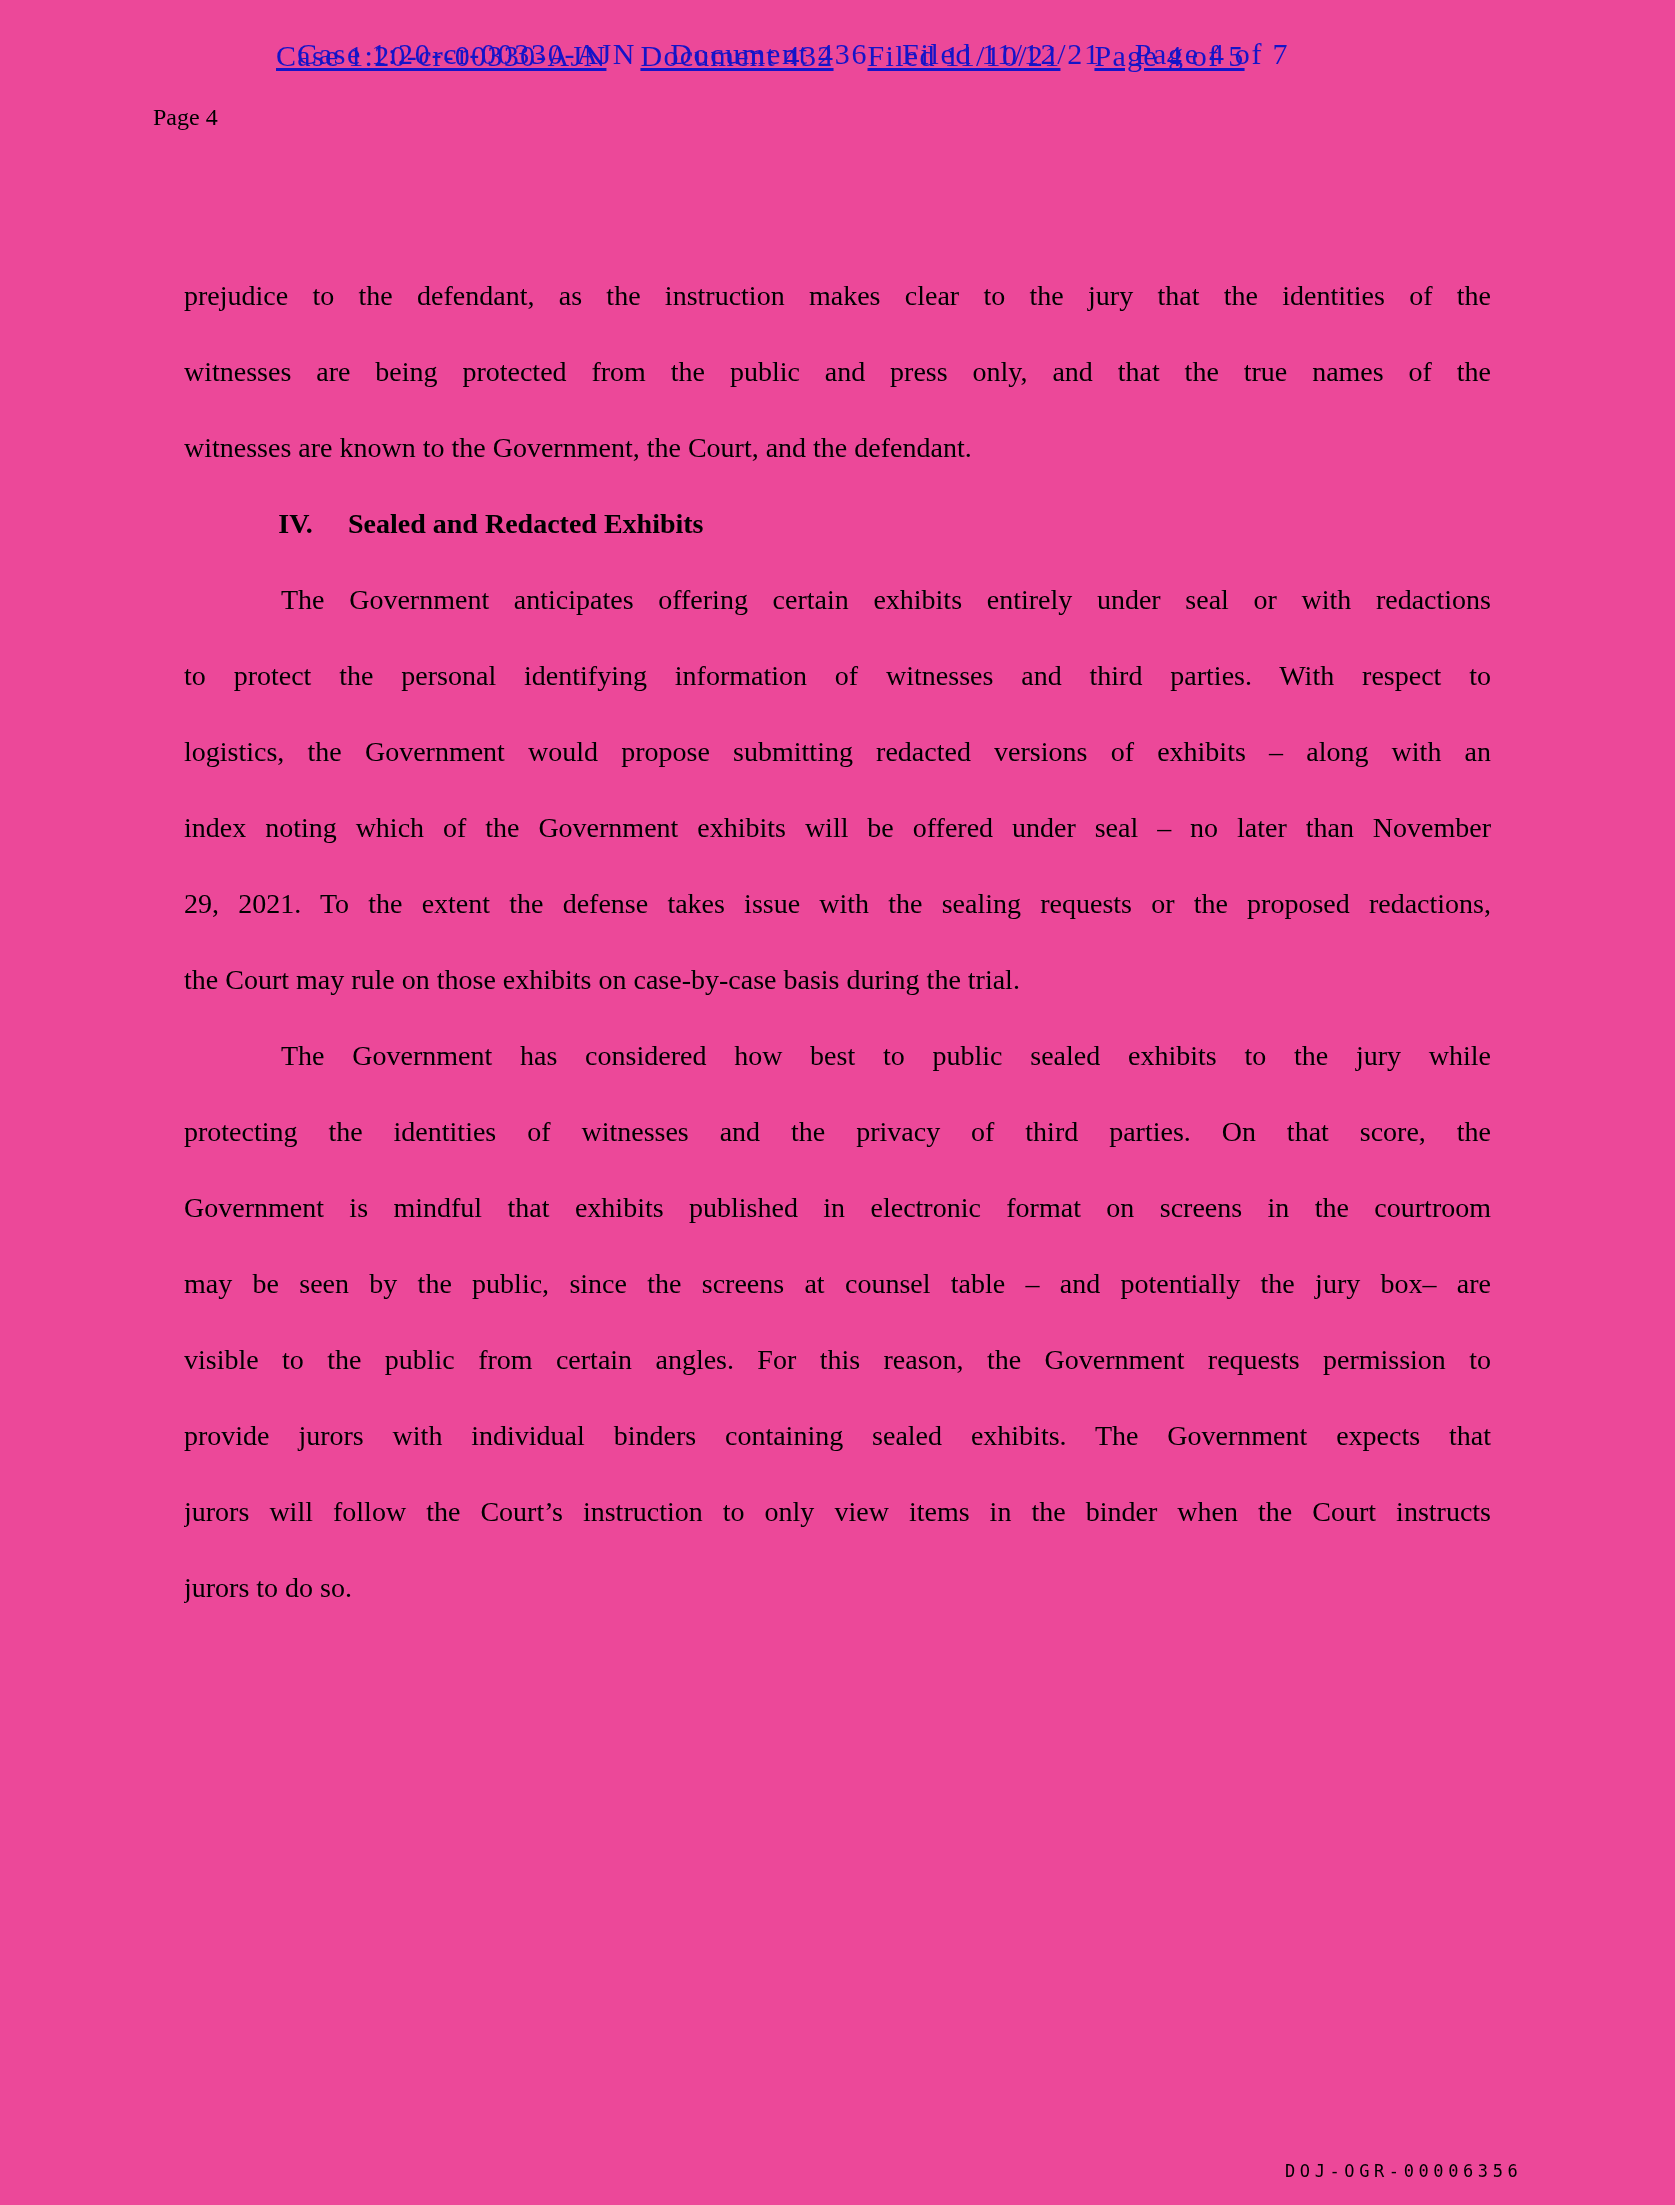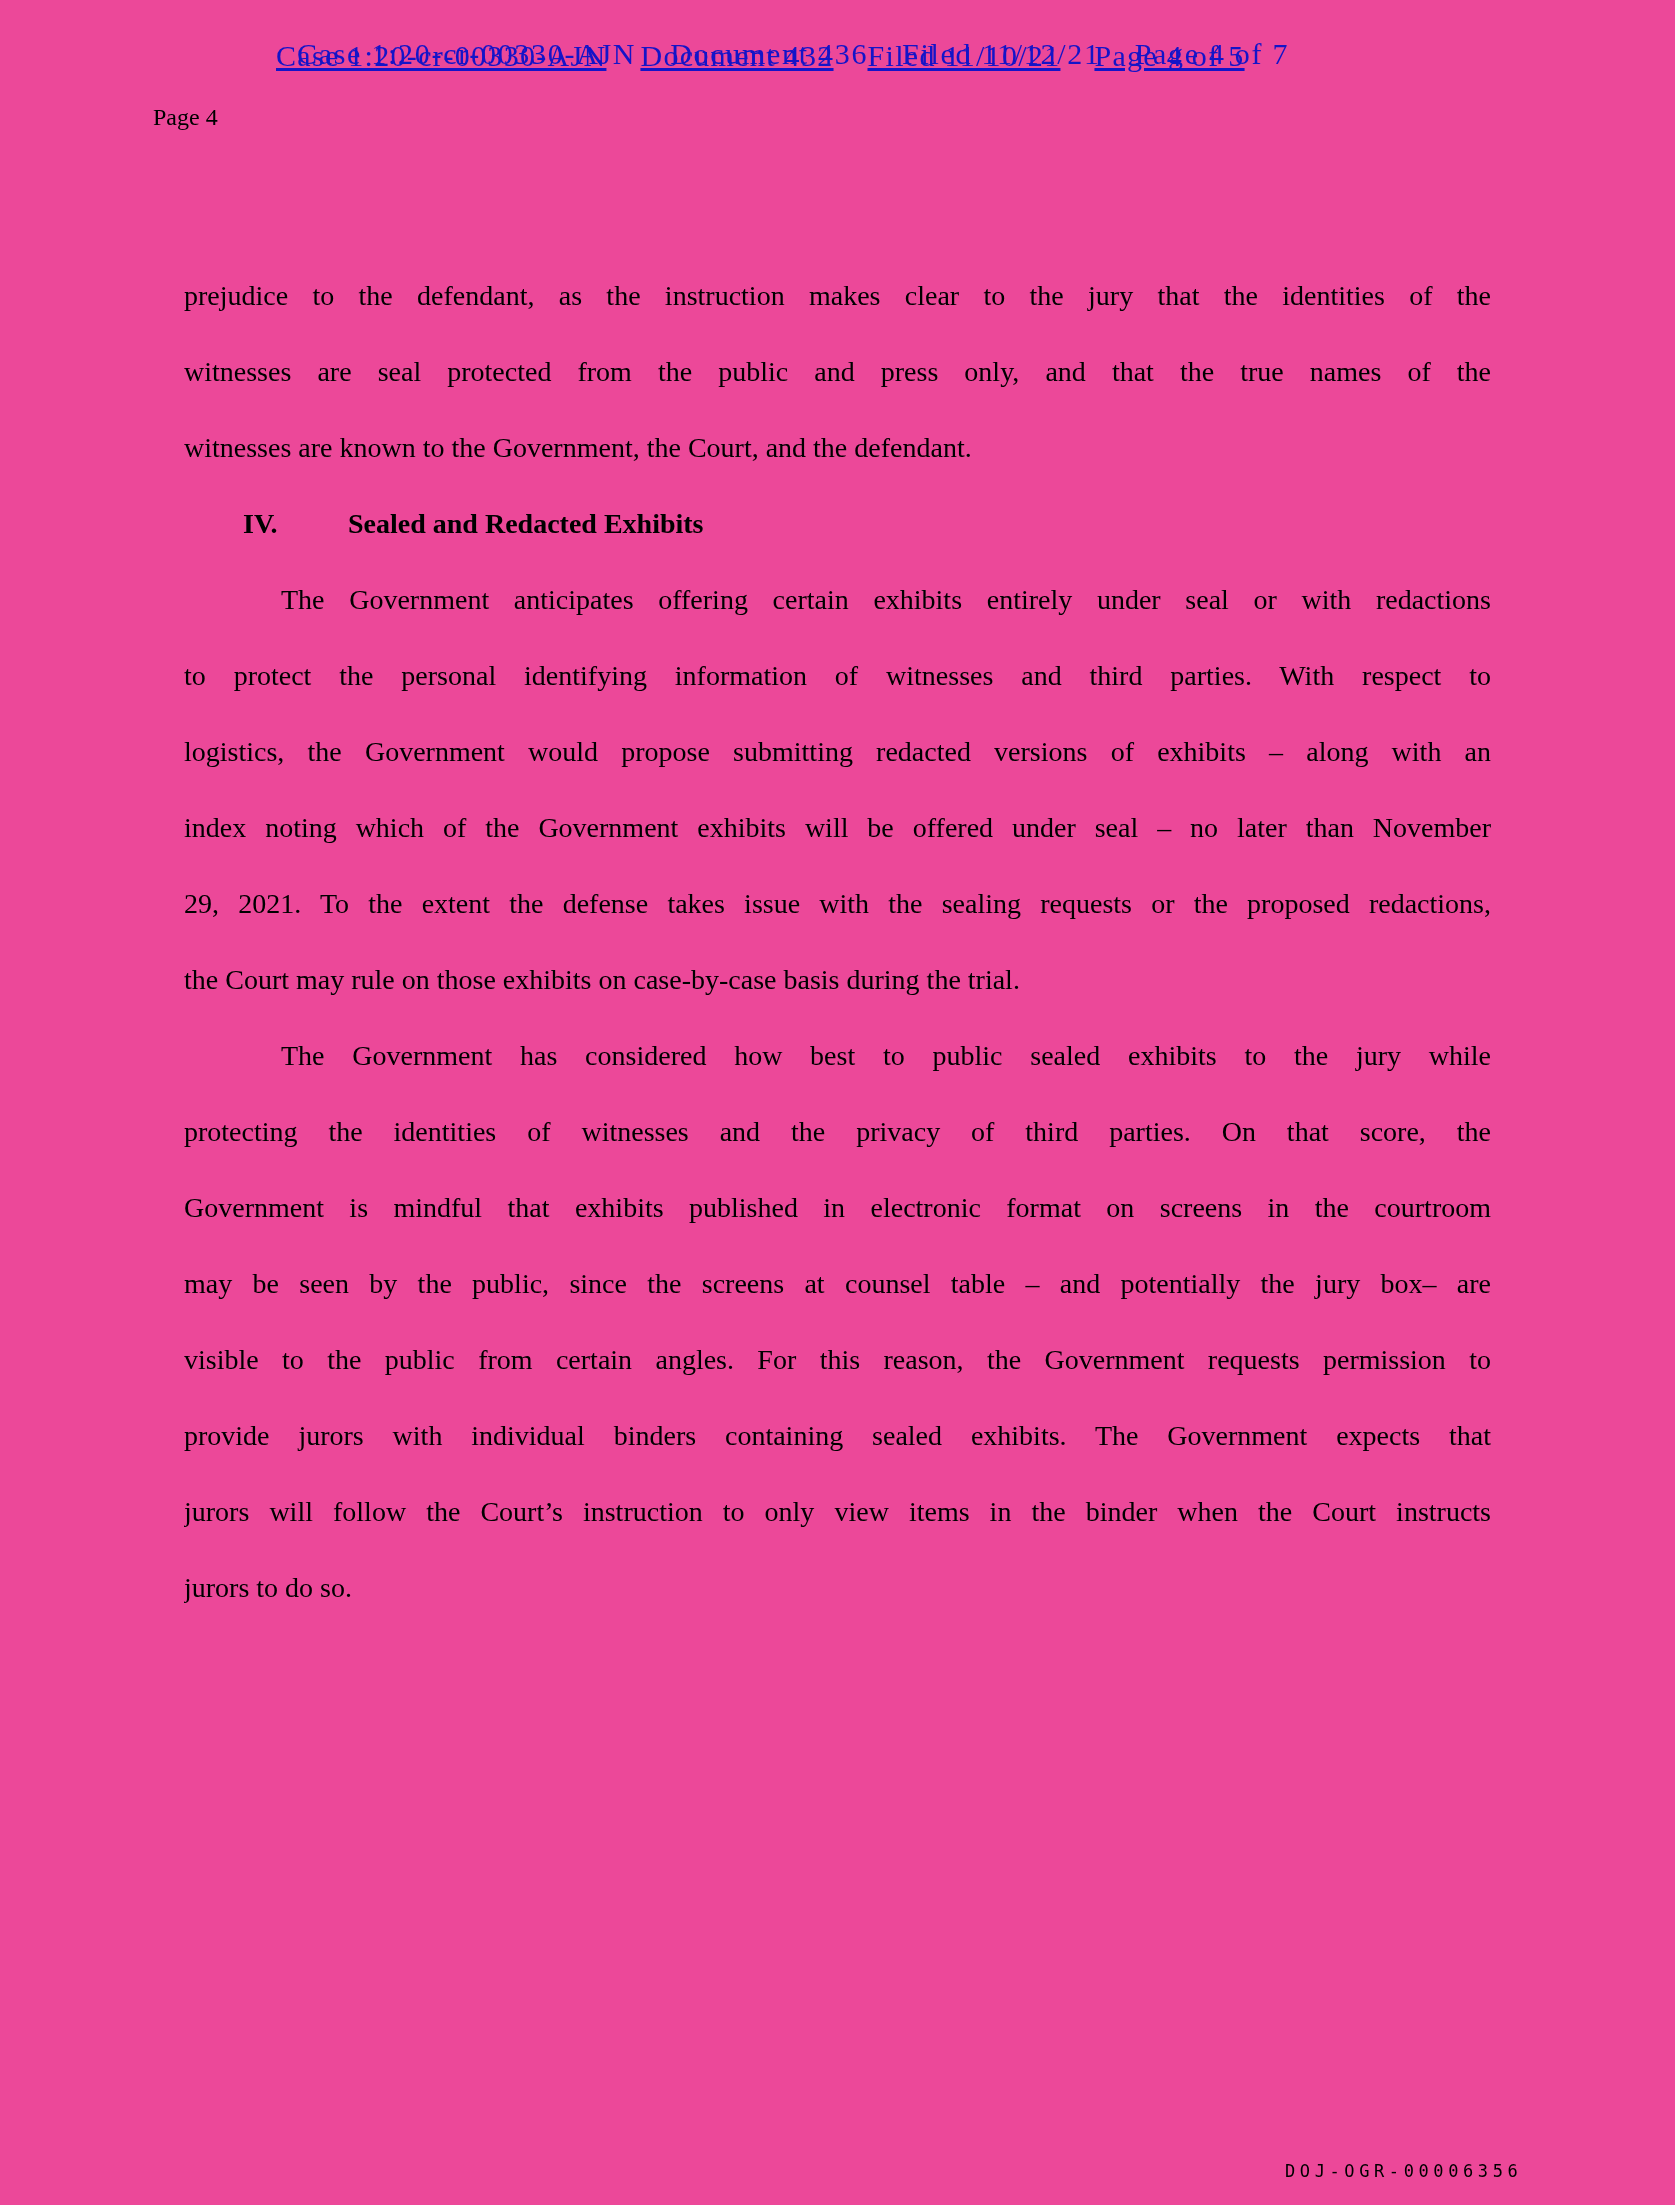--- a/index.html
+++ b/index.html
@@ -45,21 +45,21 @@
   .line {
     height: 76px;
     text-align: justify;
     text-align-last: justify;
     overflow: hidden;
   }
   .line.last { text-align-last: left; }
   .line.indent { text-indent: 97px; }
 
   .heading { height: 76px; font-weight: bold; }
-  .heading .num { display: inline-block; margin-left: 59px; width: 105px; }
+  .heading .num { display: inline-block; margin-left: 59px; width: 105px; text-align: center; }
 
   
   .bates {
     position: absolute;
     left: 1285px;
     top: 2161px;
     font-family: "DejaVu Sans Mono", monospace;
     font-size: 17px;
     letter-spacing: 4.6px;
     white-space: nowrap;
@@ -76,21 +76,21 @@
   <div class="stamp stamp-front">
     <span class="tok">Case 1:20-cr-00330-AJN</span><span class="tok">Document 436</span><span class="tok">Filed 11/12/21</span><span class="tok">Page 4 of 7</span>
   </div>
 
   <div class="page-label">Page 4</div>
 
   <div class="content">
 
     <div>
         <div class="line">prejudice to the defendant, as the instruction makes clear to the jury that the identities of the</div>
-        <div class="line">witnesses are seal protected from the public and press only, and that the true names of the</div>
+        <div class="line">witnesses are being protected from the public and press only, and that the true names of the</div>
         <div class="line last">witnesses are known to the Government, the Court, and the defendant.</div>
       </div>
 
     <div class="heading">
       <span class="num">IV.</span><span>Sealed and Redacted Exhibits</span>
     </div>
 
     <div>
         <div class="line indent">The Government anticipates offering certain exhibits entirely under seal or with redactions</div>
         <div class="line">to protect the personal identifying information of witnesses and third parties.  With respect to</div>

